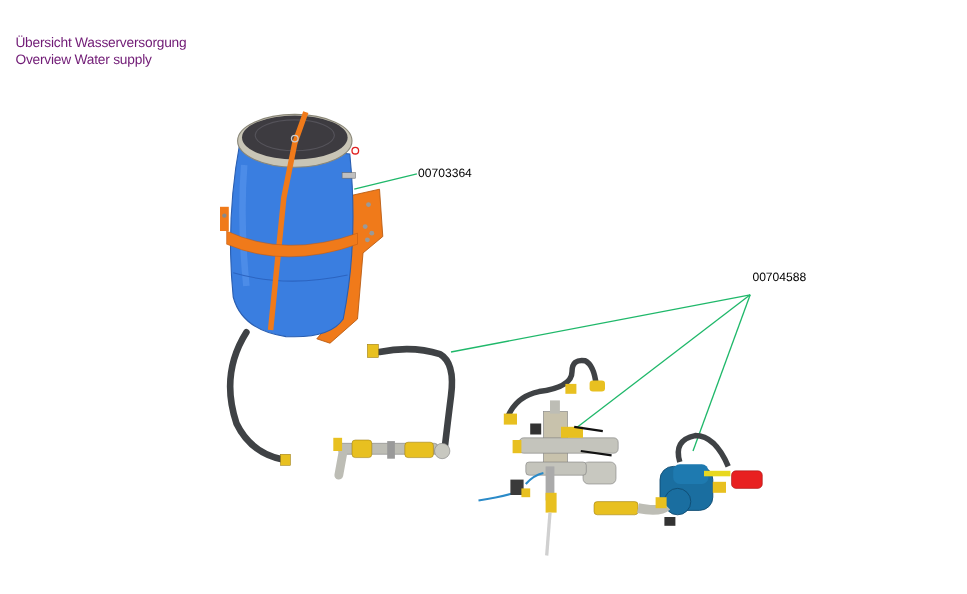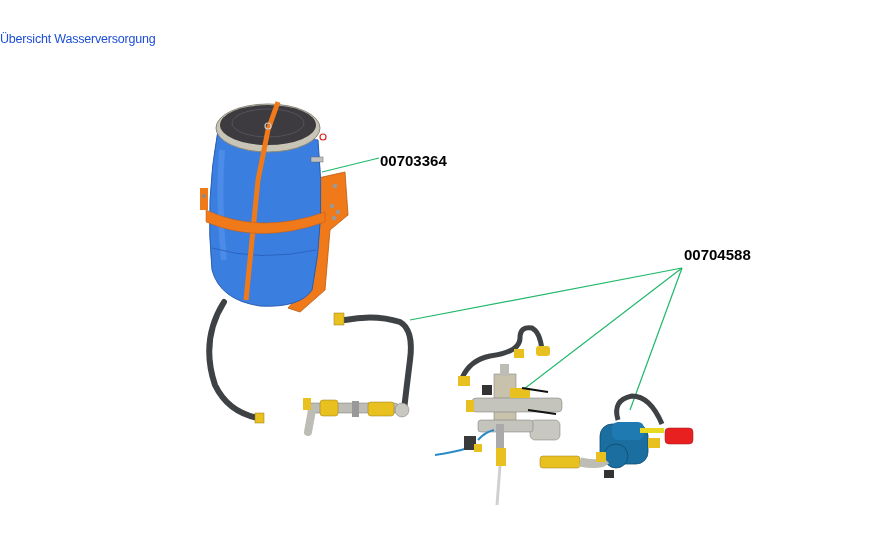--- a/index.html
+++ b/index.html
@@ -1,25 +1,26 @@
 <!DOCTYPE html>
 <html><head>
 <meta charset="utf-8">
 <style>
   html, body { margin:0; padding:0; background:#ffffff; }
   body { width:879px; height:540px; position:relative; overflow:hidden; font-family:"Liberation Sans", sans-serif; }
-  .title { position:absolute; left:0; top:32px; font-size:12.5px; line-height:15px; color:#1d4ed8; letter-spacing:-0.2px; }
-  .callout { position:absolute; font-size:15px; font-weight:bold; color:#000; font-family:"Liberation Sans", sans-serif; }
+  .title { position:absolute; left:14px; top:32px; font-size:12.5px; line-height:15px; color:#701a75; letter-spacing:-0.2px; }
+  .callout { position:absolute; font-size:11px; font-weight:normal; color:#000; font-family:"Liberation Sans", sans-serif; }
   svg.art { position:absolute; left:0; top:0; }
 </style>
 </head>
 <body>
 
 <div class="title">
   <div>Übersicht Wasserversorgung</div>
+  <div>Overview Water supply</div>
 </div>
 
 <svg class="art" width="879" height="540" viewBox="0 0 879 540">
 
   <g stroke="#1fb86a" stroke-width="1.2" fill="none">
     <line x1="322" y1="172" x2="379" y2="158"></line>
     <line x1="410" y1="320" x2="682" y2="268"></line>
     <line x1="503" y1="405" x2="682" y2="268"></line>
     <line x1="630" y1="410" x2="682" y2="268"></line>
   </g>

